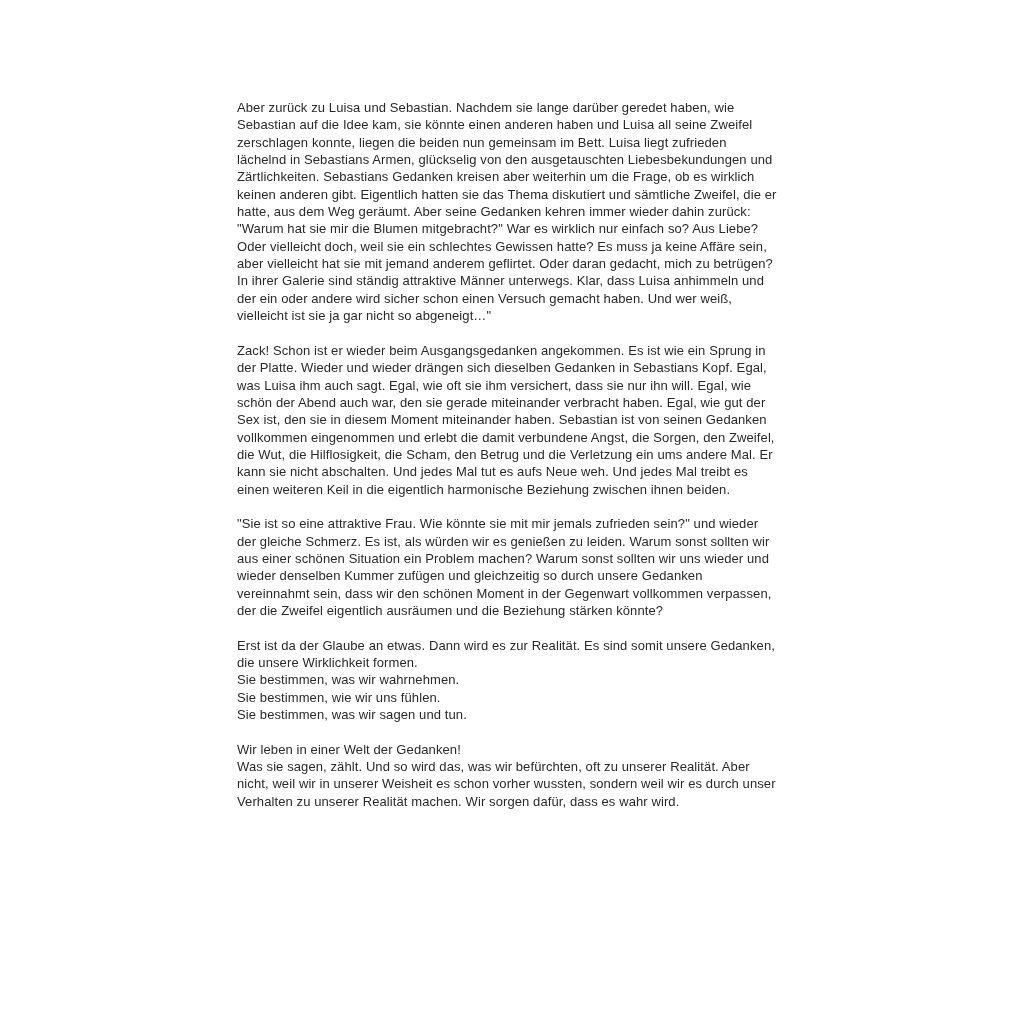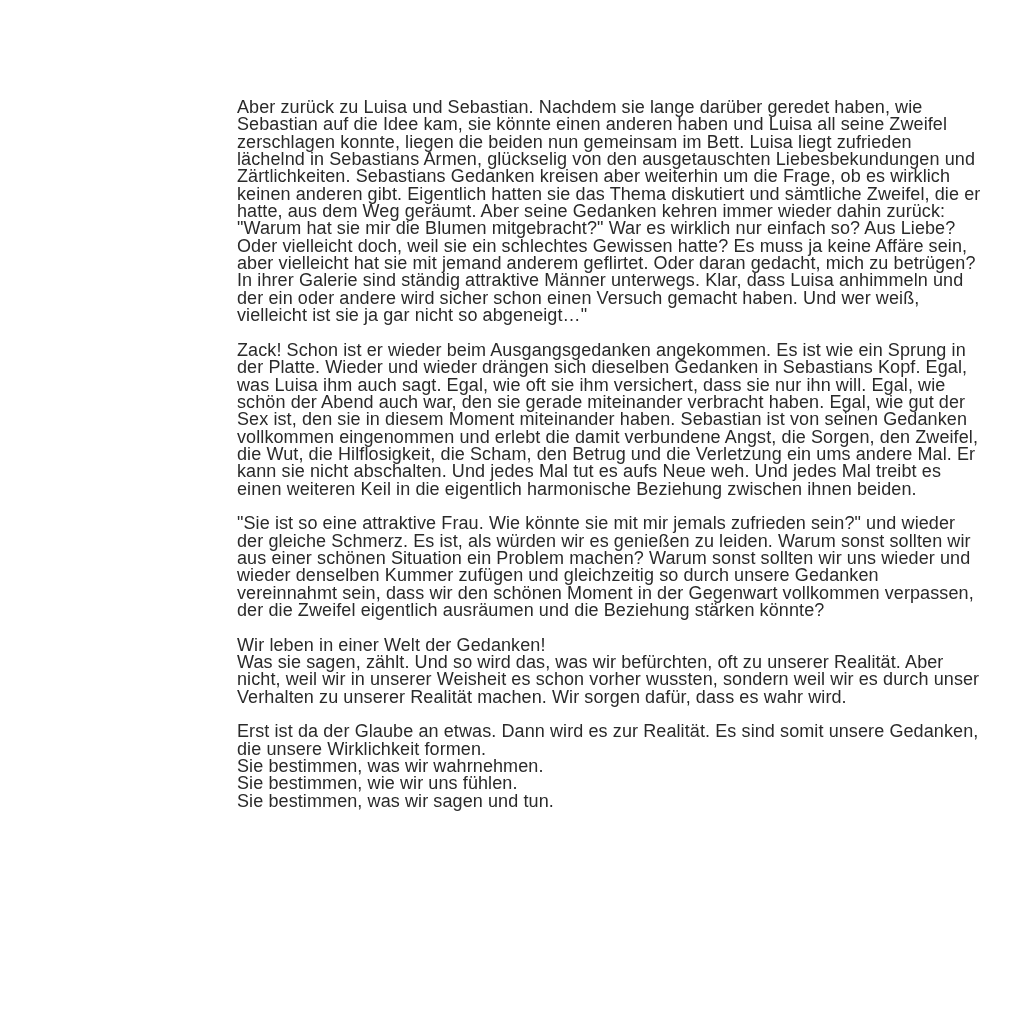--- a/index.html
+++ b/index.html
@@ -21,21 +21,21 @@
     width: 1024px;
     height: 1024px;
     background: #ffffff;
   }
   .text-block {
     position: absolute;
     left: 237px;
     top: 99px;
     width: 640px;
     font-family: "Liberation Sans", "DejaVu Sans", sans-serif;
-    font-size: 18px;
+    font-size: 13px;
     line-height: 17.35px;
     color: #2a2a2a;
     text-align: left;
   }
   .para {
     margin: 0 0 17.35px 0;
     white-space: pre; 
     letter-spacing: 0.1px;
   }
   .para:last-child {
@@ -69,24 +69,24 @@
 vollkommen eingenommen und erlebt die damit verbundene Angst, die Sorgen, den Zweifel,
 die Wut, die Hilflosigkeit, die Scham, den Betrug und die Verletzung ein ums andere Mal. Er
 kann sie nicht abschalten. Und jedes Mal tut es aufs Neue weh. Und jedes Mal treibt es
 einen weiteren Keil in die eigentlich harmonische Beziehung zwischen ihnen beiden.</p>
       <p class="para">"Sie ist so eine attraktive Frau. Wie könnte sie mit mir jemals zufrieden sein?" und wieder
 der gleiche Schmerz. Es ist, als würden wir es genießen zu leiden. Warum sonst sollten wir
 aus einer schönen Situation ein Problem machen? Warum sonst sollten wir uns wieder und
 wieder denselben Kummer zufügen und gleichzeitig so durch unsere Gedanken
 vereinnahmt sein, dass wir den schönen Moment in der Gegenwart vollkommen verpassen,
 der die Zweifel eigentlich ausräumen und die Beziehung stärken könnte?</p>
-      <p class="para">Wir leben in einer Welt der Gedanken!
-Was sie sagen, zählt. Und so wird das, was wir befürchten, oft zu unserer Realität. Aber
-nicht, weil wir in unserer Weisheit es schon vorher wussten, sondern weil wir es durch unser
-Verhalten zu unserer Realität machen. Wir sorgen dafür, dass es wahr wird.</p>
       <p class="para">Erst ist da der Glaube an etwas. Dann wird es zur Realität. Es sind somit unsere Gedanken,
 die unsere Wirklichkeit formen.
 Sie bestimmen, was wir wahrnehmen.
 Sie bestimmen, wie wir uns fühlen.
 Sie bestimmen, was wir sagen und tun.</p>
+      <p class="para">Wir leben in einer Welt der Gedanken!
+Was sie sagen, zählt. Und so wird das, was wir befürchten, oft zu unserer Realität. Aber
+nicht, weil wir in unserer Weisheit es schon vorher wussten, sondern weil wir es durch unser
+Verhalten zu unserer Realität machen. Wir sorgen dafür, dass es wahr wird.</p>
     </div>
   </div>
 </div>
 
 </body></html>

